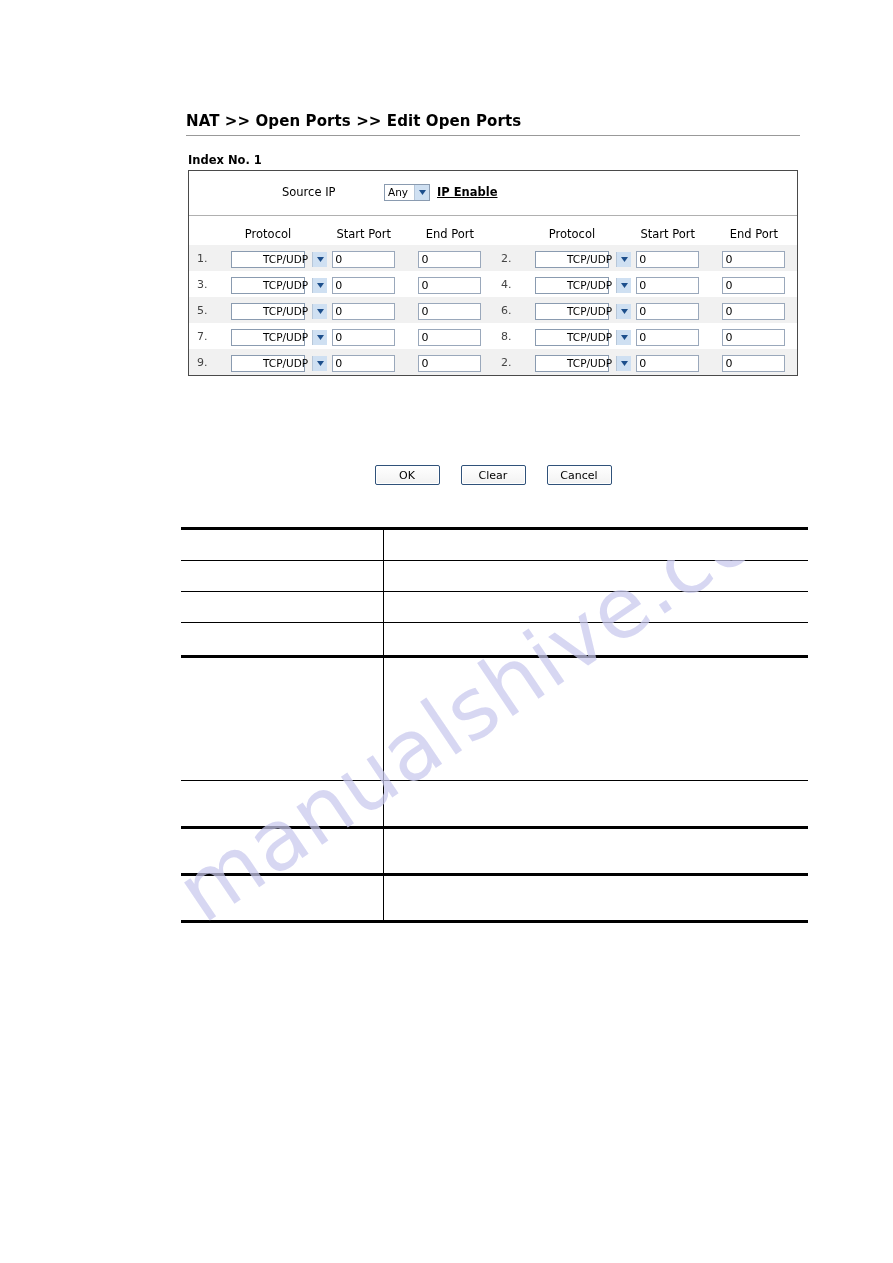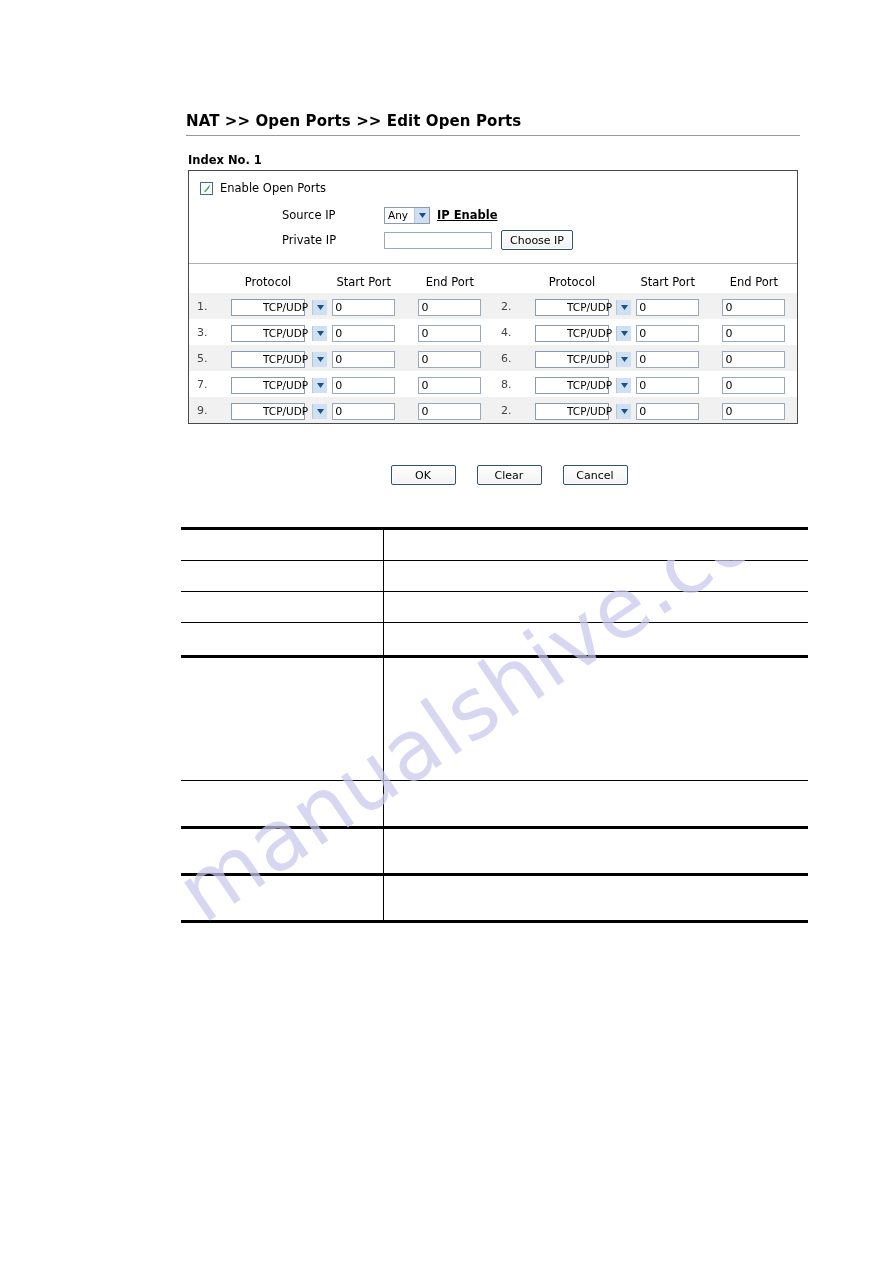--- a/index.html
+++ b/index.html
@@ -222,21 +222,21 @@
   .sel-proto { width: 74px; padding-left: 28px; }
   .sel-proto .sel-text { flex: 1; text-align: left; }
   .txt-port {
     width: 63px;
     height: 17px;
   }
 
   
   .actions {
     position: absolute;
-    left: 204px;
+    left: 188px;
     top: 465px;
     width: 610px;
     display: flex;
     justify-content: center;
     gap: 21px;
   }
   .btn-wide { width: 63px; padding: 0; }
 
   
   .desc-table {
@@ -264,48 +264,35 @@
   <div class="breadcrumb-text">NAT &gt;&gt; Open Ports &gt;&gt; Edit Open Ports</div>
   <div class="breadcrumb-rule"></div>
 </div>
 
 <div class="index-title">Index No. 1</div>
 
 <div class="panel">
 
   <div class="panel-top">
 
-    <div class="enable-row">
-      <span class="chk">
-        <svg width="11" height="11" viewBox="0 0 11 11">
-          <path d="M1.5 5.2 L3.6 8.2 L9.2 1.2 L8.0 5.0 L4.0 9.6 Z" fill="#2f9e3f"></path>
-        </svg>
-      </span>
-      <span class="enable-label">Enable Open Ports</span>
-    </div>
 
 
     <div class="field-row">
       <span class="field-label">Source IP</span>
       <span class="sel sel-any">
         <span class="sel-text">Any</span>
         <span class="sel-arrow">
           <svg width="7" height="5" viewBox="0 0 7 5">
               <path d="M0 0 L7 0 L3.5 5 Z" fill="#1d4f8c"></path>
             </svg>
         </span>
       </span>
       <span class="ip-object-link">IP Enable</span>
     </div>
 
-    <div class="field-row">
-      <span class="field-label">Private IP</span>
-      <input class="txt txt-private" type="text" value="" style="">
-      <span class="btn btn-choose-ip">Choose IP</span>
-    </div>
 
   </div>
 
   <table class="port-table">
     <thead>
       <tr>
         <th class="col-idx"></th>
         <th class="col-proto">Protocol</th>
         <th class="col-port">Start Port</th>
         <th class="col-port">End Port</th>

